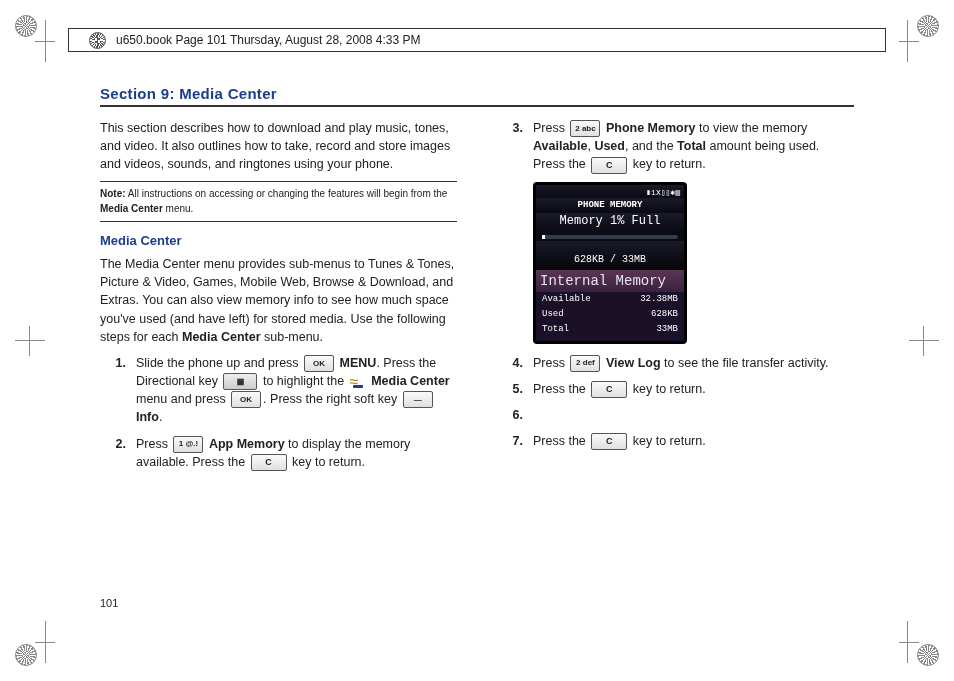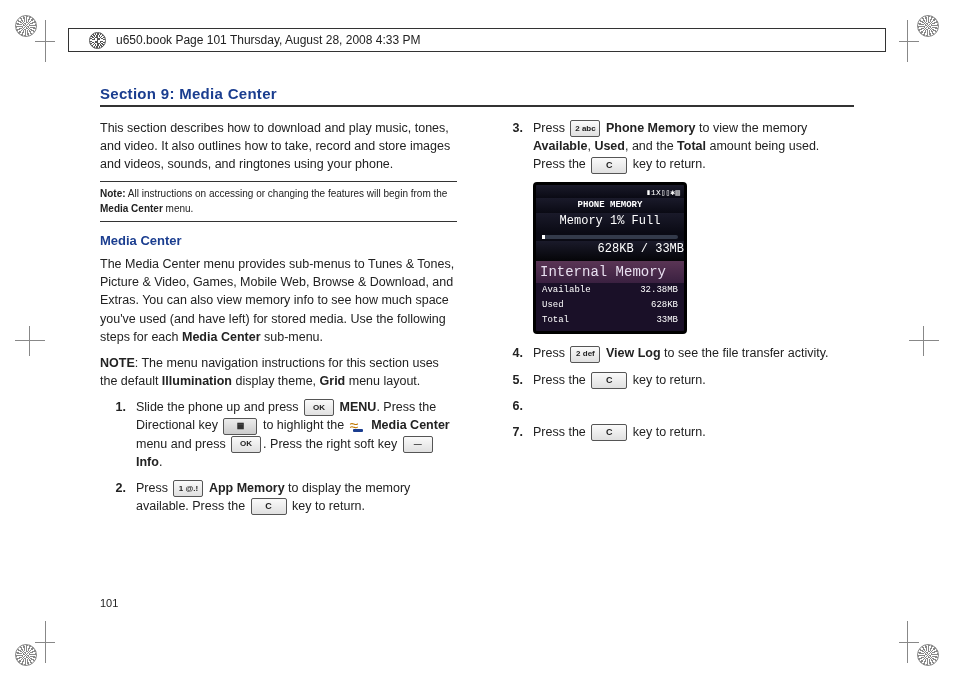--- a/index.html
+++ b/index.html
@@ -165,21 +165,21 @@
     height: 4px;
     margin: 2px 6px;
     background: #333a4a;
     border-radius: 2px;
     position: relative;
   }
   .ps-bar::after {
     content:""; position:absolute; left:0; top:0; bottom:0; width:2%;
     background:#fff;
   }
-  .ps-bar-label { text-align: right; font-size: 12px; padding: 0 0 3px 0; background: linear-gradient(#1a1a2a,#050508);}
+  .ps-bar-label { text-align: center; font-size: 10px; padding: 12px 0 3px 0; background: linear-gradient(#1a1a2a,#050508);}
   .ps-section-title {
     background: linear-gradient(#5a3555,#3a2040);
     color: #e8e0f0;
     font-size: 14px;
     padding: 1px 4px;
   }
   .ps-row {
     display:flex; justify-content: space-between;
     padding: 1px 6px;
     background:#1a1028;
@@ -239,23 +239,20 @@
       <div class="note-box">
         <span class="nb">Note:</span><span> All instructions on accessing or changing the features will begin from the </span><span class="bold">Media Center</span><span> menu.</span>
       </div>
 
       <div class="subhead">Media Center</div>
 
       <p class="intro">
         <span>The Media Center menu provides sub-menus to Tunes &amp; Tones, Picture &amp; Video, Games, Mobile Web, Browse &amp; Download, and Extras. You can also view memory info to see how much space you've used (and have left) for stored media. Use the following steps for each </span><span class="bold">Media Center</span><span> sub-menu.</span>
       </p>
 
-      <p class="intro">
-        <span class="bold">NOTE</span><span>: The menu navigation instructions for this section uses the default </span><span class="bold">Illumination</span><span> display theme, </span><span class="bold">Grid</span><span> menu layout.</span>
-      </p>
 
       <ol class="indented-list">
         <li>
           <span class="li-num">1.</span>
           <span class="li-body">
             <span>Slide the phone up and press </span><span class="key">OK</span><span> </span><span class="bold">MENU</span><span>. Press the Directional key </span><span class="key dir">▦</span><span> to highlight the </span><span class="mc-icon"></span> <span class="bold">Media Center</span><span> menu and press </span><span class="key">OK</span><span>.  Press the right soft key </span><span class="key">—</span><span> </span><span class="bold">Info</span><span>.</span>
           </span>
         </li>
         <li>
           <span class="li-num">2.</span>

